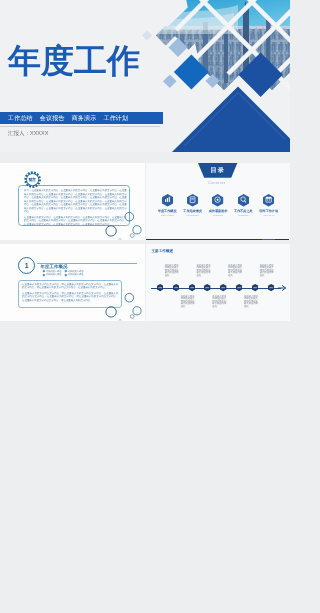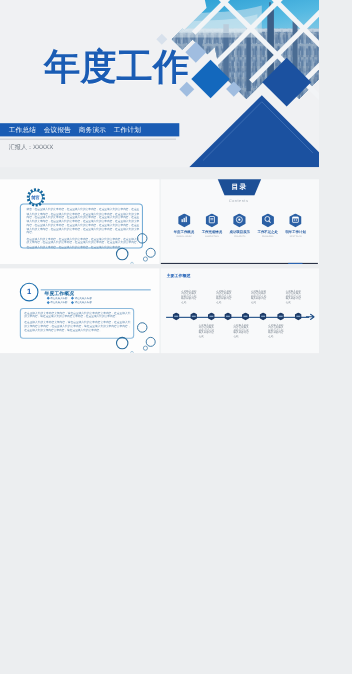--- a/index.html
+++ b/index.html
@@ -10,21 +10,21 @@
     overflow: hidden;
   }
   .page { position:relative; width:290px; height:613px; background:#eceef0; }
 
   
   .hero { position:relative; width:290px; height:152px; overflow:hidden;
           background:#f0f1f3; }
   .hero svg { position:absolute; left:0; top:0; }
   .hero-title { position:absolute; left:8px; top:44px; font-size:33px; font-weight:bold;
                 color:#1a5cb4; letter-spacing:0px; line-height:1.05; z-index:4;
-                text-shadow:0 1px 1px rgba(255,255,255,.6);margin-left:32px;}
+                text-shadow:0 1px 1px rgba(255,255,255,.6);}
   .hero-bar { position:absolute; left:0px; top:112px; width:163px; height:12px;
               background:#1a5cb4; z-index:5; display:flex; align-items:center;
               padding-left:8px; gap:7px; }
   .hero-bar span { color:#ffffff; font-size:6px; letter-spacing:.2px; white-space:nowrap;}
   .hero-sub { position:absolute; left:8px; top:130px; font-size:5.5px; color:#69727d; z-index:5;}
   .hero-line { position:absolute; left:0; top:126px; width:160px; height:1px; background:#c9ccd2; z-index:4;}
 
   
   .grid { position:absolute; left:0; top:163px; width:290px; }
   .row { position:relative; height:81.4px; }

